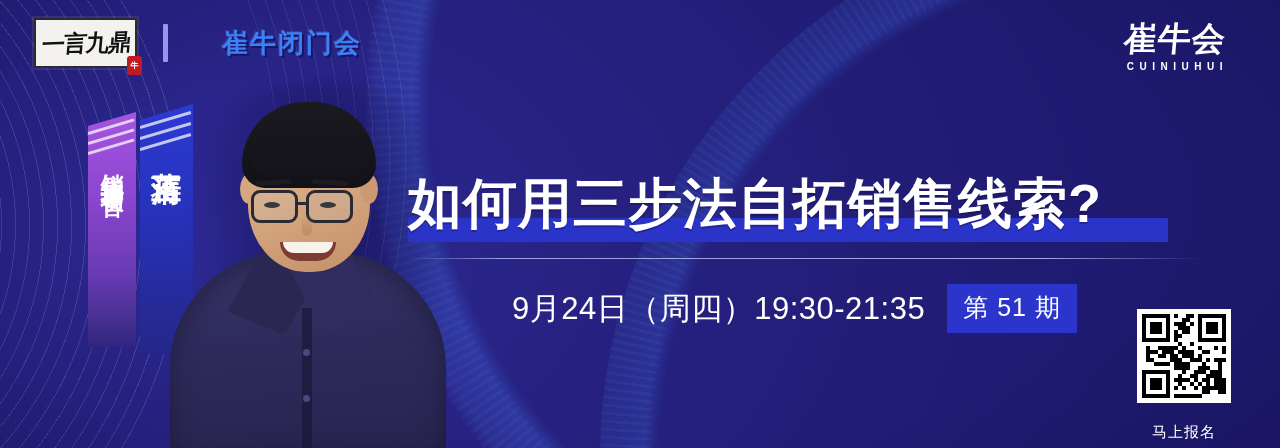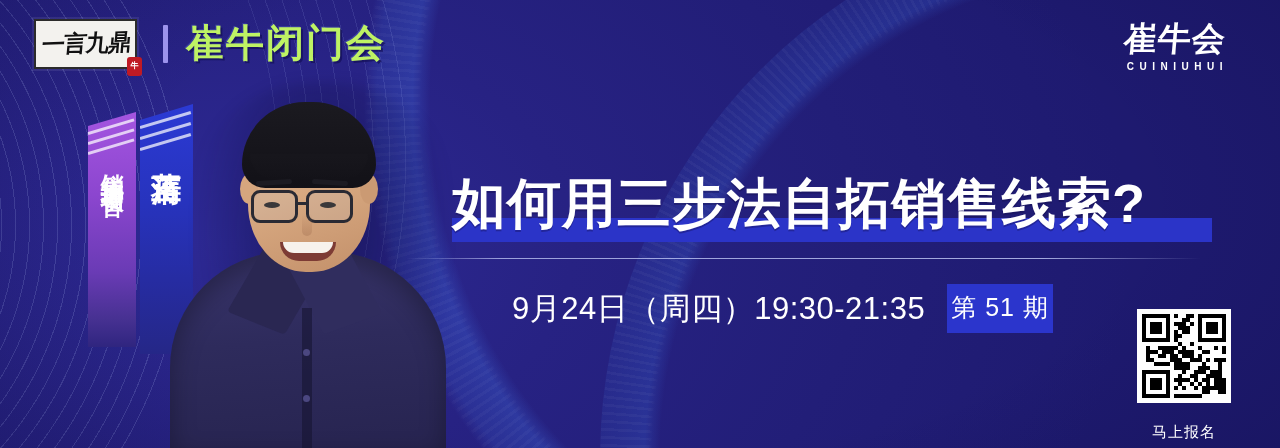--- a/index.html
+++ b/index.html
@@ -74,22 +74,23 @@
     font-weight:700;font-size:23px;color:#111;letter-spacing:-1px;
     transform:skewX(-7deg) rotate(-2deg);white-space:nowrap;
   }
   .seal-dot{
     position:absolute;right:-7px;bottom:-9px;width:15px;height:19px;background:#c01a24;
     border-radius:3px;display:flex;align-items:center;justify-content:center;
     color:#fff;font-size:8px;font-weight:700;line-height:1;
   }
   .divider-bar{width:5px;height:38px;background:#9c93ec;margin:0 18px 0 26px;border-radius:1px;}
   .header-title{
-    font-size:38px;font-weight:700;color:#bef264;letter-spacing:2px;white-space:nowrap;
+    font-size:26px;font-weight:700;color:#3b82f6;letter-spacing:2px;white-space:nowrap;
     text-shadow:2px 2px 0 rgba(20,16,90,.75), -1px -1px 0 rgba(120,160,255,.25);
+    margin-left:36px;
   }
 
   
   .brand{position:absolute;right:52px;top:22px;z-index:40;text-align:center;}
   .brand-main{
     font-size:33px;font-weight:700;color:#fff;letter-spacing:1px;line-height:1;
     font-family:"DejaVu Sans","Liberation Sans",sans-serif;
     transform:skewX(-5deg);
   }
   .brand-sub{
@@ -157,29 +158,29 @@
   .ph-browR{position:absolute;left:160px;top:118px;width:36px;height:5px;background:#1c1b22;border-radius:3px;transform:rotate(4deg);}
   .ph-eyeL{position:absolute;left:112px;top:140px;width:16px;height:6px;background:#241f1c;border-radius:50%;}
   .ph-eyeR{position:absolute;left:168px;top:140px;width:16px;height:6px;background:#241f1c;border-radius:50%;}
   .ph-nose{position:absolute;left:150px;top:152px;width:10px;height:22px;border-radius:0 0 6px 6px;
     background:linear-gradient(180deg,rgba(170,120,90,0),rgba(168,118,86,.45));}
   .ph-mouth{position:absolute;left:128px;top:180px;width:56px;height:19px;border-radius:0 0 30px 30px;
     background:#7d3b34;overflow:hidden;}
   .ph-teeth{position:absolute;left:3px;top:0;width:50px;height:11px;background:#f7f2ec;border-radius:0 0 14px 14px;}
 
   
-  .title-wrap{position:absolute;left:452px;top:168px;z-index:35;}
+  .title-wrap{position:absolute;left:408px;top:168px;z-index:35;}
   .title-underline{position:absolute;left:0;top:50px;width:760px;height:24px;background:#2b34c8;}
   .main-title{position:relative;font-size:54px;font-weight:700;color:#fff;letter-spacing:1px;white-space:nowrap;
     text-shadow:0 2px 0 rgba(16,12,70,.35);}
   .hrule{position:absolute;left:406px;top:258px;width:795px;height:1px;z-index:33;
     background:linear-gradient(90deg,rgba(190,198,245,0) 0%,rgba(195,203,248,.75) 12%,rgba(198,206,250,.8) 80%,rgba(190,198,245,0) 100%);}
   .meta{position:absolute;left:512px;top:284px;display:flex;align-items:center;gap:22px;z-index:35;}
   .meta-text{font-size:31px;color:#fff;font-weight:400;letter-spacing:.5px;white-space:nowrap;}
-  .issue-badge{background:#2b35cc;color:#fff;font-size:25px;font-weight:500;padding:7px 4px 9px;
+  .issue-badge{background:#2b35cc;color:#fff;font-size:25px;font-weight:500;padding:7px 16px 9px;
     letter-spacing:1px;white-space:nowrap;}
 
   
   .qr-block{position:absolute;right:36px;bottom:6px;z-index:40;text-align:center;width:120px;}
   .qr{width:94px;height:94px;background:#fff;padding:5px;margin:0 auto;}
   .qr-grid{width:100%;height:100%;display:grid;grid-template-columns:repeat(21,1fr);grid-template-rows:repeat(21,1fr);}
   .qr-grid i{background:#000;}
   .qr-label{margin-top:20px;font-size:15px;color:#fff;letter-spacing:1px;}
 </style>
 </head>

